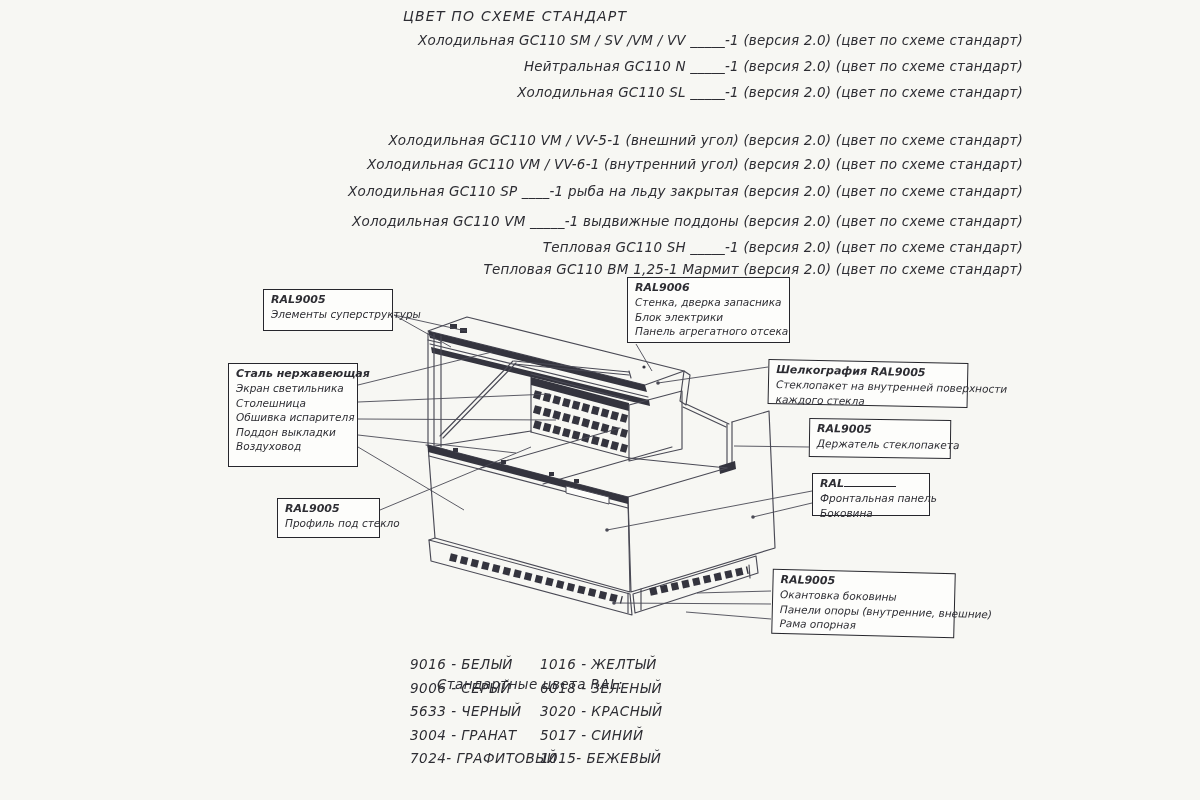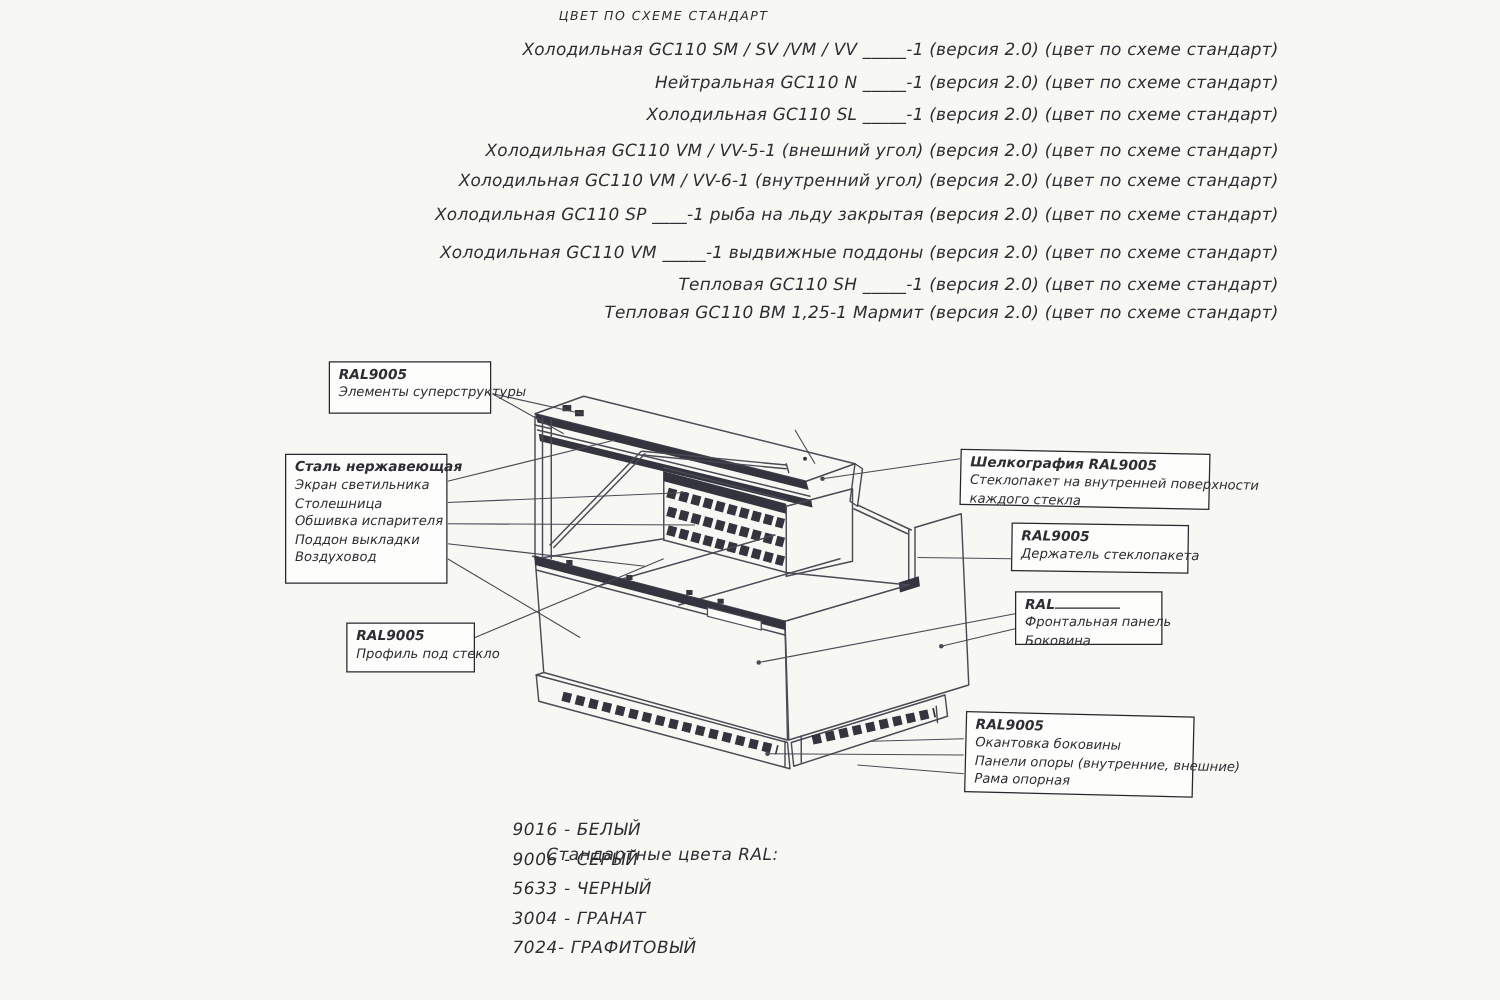--- a/index.html
+++ b/index.html
@@ -3,24 +3,24 @@
 <meta charset="utf-8">
 <style>
   :root{
     --paper:#f7f7f3; --ink:#2d2d33; --line:#4a4a55; --dark:#34343e; --boxbg:#fdfdfb; --border:#26262c;
   }
   html,body{margin:0;padding:0;}
   body{background:#e9e9e6;font-family:"DejaVu Sans",sans-serif;}
   .page{position:relative;width:1200px;height:800px;background:var(--paper);overflow:hidden;
         font-style:italic;color:var(--ink);}
   
-  .title{position:absolute;left:403px;top:8px;font-size:10px;letter-spacing:1.2px;white-space:nowrap;margin-left:44px;}
+  .title{position:absolute;left:403px;top:8px;font-size:14px;letter-spacing:1.2px;white-space:nowrap;}
   .models{position:absolute;left:348px;top:27px;text-align:right;}
   .models div{font-size:13.5px;letter-spacing:.2px;line-height:26px;white-space:nowrap;}
-  .models div:nth-child(4){margin-top:3px;}
+  .models div:nth-child(4){margin-top:22px;}
   .models div:nth-child(5){margin-top:-2px;}
   .models div:nth-child(6){margin-top:1px;}
   .models div:nth-child(7){margin-top:4px;}
   .models div:nth-child(9){margin-top:-4px;}
   
   .lbox{position:absolute;background:var(--boxbg);border:1.4px solid var(--border);
         padding:3px 6px 2px 7px;box-sizing:border-box;}
   .lbox .hdr{display:block;font-weight:bold;font-size:11px;line-height:14px;white-space:nowrap;}
   .lbox .lines div{font-size:10.5px;line-height:14.6px;white-space:nowrap;}
   .ral-blank{display:inline-block;width:52px;height:9px;border-bottom:1.2px solid var(--border);
@@ -162,20 +162,28 @@
       <div>Тепловая GC110 SH  _____-1 (версия 2.0) (цвет по схеме стандарт)</div>
       <div>Тепловая GC110 ВМ 1,25-1 Мармит (версия 2.0) (цвет по схеме стандарт)</div>
     </div>
 
   <div class="lbox" id="box-a">
     <span class="hdr">RAL9005</span>
     <div class="lines">
         <div>Элементы суперструктуры</div>
       </div>
   </div>
+  <div class="lbox" id="box-b">
+    <span class="hdr">RAL9006</span>
+    <div class="lines">
+        <div>Стенка, дверка запасника</div>
+        <div>Блок электрики</div>
+        <div>Панель агрегатного отсека</div>
+      </div>
+  </div>
   <div class="lbox" id="box-c">
     <span class="hdr">Сталь нержавеющая</span>
     <div class="lines">
         <div>Экран светильника</div>
         <div>Столешница</div>
         <div>Обшивка испарителя</div>
         <div>Поддон выкладки</div>
         <div>Воздуховод</div>
       </div>
   </div>
@@ -215,14 +223,21 @@
   </div>
 
   <div class="ral-title">Стандартные цвета RAL:</div>
   <div class="ral-col" id="ral-col1">
       <div>9016 - БЕЛЫЙ</div>
       <div>9006 - СЕРЫЙ</div>
       <div>5633 - ЧЕРНЫЙ</div>
       <div>3004 - ГРАНАТ</div>
       <div>7024- ГРАФИТОВЫЙ</div>
     </div>
+  <div class="ral-col" id="ral-col2">
+      <div>1016 - ЖЕЛТЫЙ</div>
+      <div>6018 - ЗЕЛЕНЫЙ</div>
+      <div>3020 - КРАСНЫЙ</div>
+      <div>5017 - СИНИЙ</div>
+      <div>1015- БЕЖЕВЫЙ</div>
+    </div>
 
 </div>
 
 </body></html>

